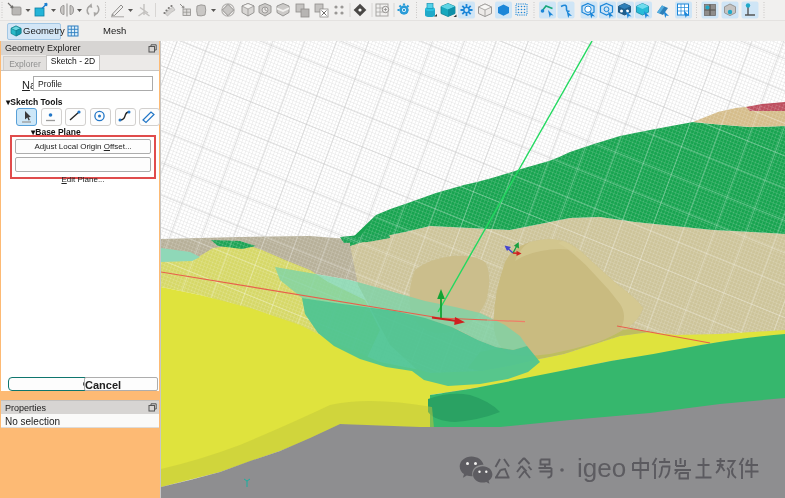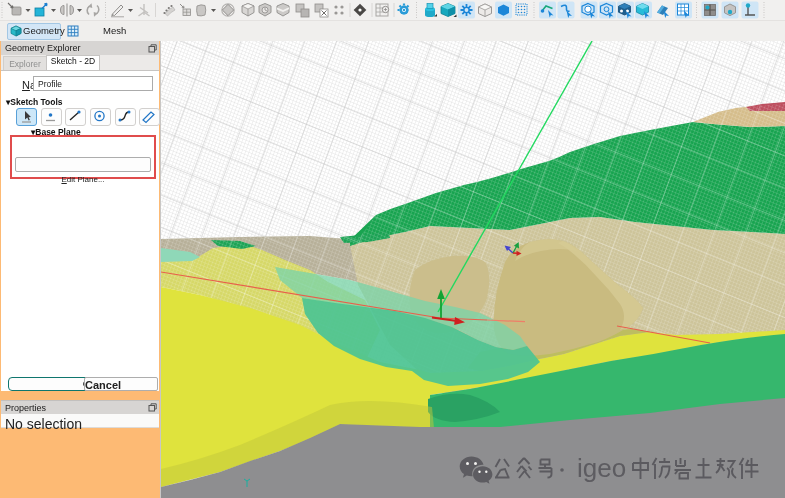--- a/index.html
+++ b/index.html
@@ -268,41 +268,44 @@
       <path d="M104 12 Q108 12 109 8 Q110 4 113 4" stroke="#222" stroke-width="1.3" fill="none"></path>
       <circle cx="104" cy="12" r="1.5" fill="#2176c7"></circle>
       <circle cx="113" cy="4" r="1.5" fill="#2176c7"></circle>
 
       <path d="M127 12 L135 4 L138 6.5 L130 14.5 Z" fill="none" stroke="#2176c7" stroke-width="1.2"></path>
     </svg>
 
     <div class="abs" style="left:5px;top:56px;font-size:8.5px;font-weight:bold;color:#111;margin-left:25px;">▾Base Plane</div>
 
     <div class="abs" style="left:9px;top:64px;width:142px;height:40px;border:2px solid #e04c4c;"></div>
+    <div class="abs" style="left:14px;top:68px;width:134px;height:13px;background:#fdfdfd;border:1px solid #adadad;border-radius:2px;">
+      <div style="margin-top:2px;text-align:center;font-size:8px;color:#222;">Adjust Local Origin <span style="text-decoration:underline">O</span>ffset...</div>
+    </div>
     <div class="abs" style="left:14px;top:86px;width:134px;height:13px;background:#fdfdfd;border:1px solid #adadad;border-radius:2px;">
       <div style="margin-top:17px;text-align:center;font-size:8px;color:#222;"><span style="text-decoration:underline">E</span>dit Plane...</div>
     </div>
 
     <div class="abs" style="left:7px;top:306px;width:72px;height:12px;background:#fdfdfd;border:1px solid #0f766e;border-radius:4px;padding-left:44px;">
       <div style="margin-top:1px;text-align:center;font-size:8.5px;color:#222;">OK</div>
     </div>
     <div class="abs" style="left:83px;top:306px;width:72px;height:12px;background:#fdfdfd;border:1px solid #adadad;border-radius:2px;">
       <div style="margin-top:1px;text-align:left;font-size:11px;color:#222;font-weight:bold;">Cancel</div>
     </div>
   </div>
 
   <div class="abs" style="left:1px;top:359px;width:158px;height:13px;background:#d7d5d3;border-top:1px solid #c2c0be;border-bottom:6px solid #0f766e;">
     <div class="abs" style="left:4px;top:2px;font-size:9px;color:#1a1a1a;">Properties</div>
     <svg class="abs" style="left:147px;top:2px" width="9" height="9" viewBox="0 0 9 9">
       <rect x="1" y="2.5" width="5.5" height="5.5" fill="none" stroke="#555" stroke-width="1"></rect>
       <path d="M3 2.5 V0.8 H8.2 V6 H6.5" fill="none" stroke="#555" stroke-width="1"></path>
     </svg>
   </div>
   <div class="abs" style="left:1px;top:373px;width:158px;height:13px;background:#fafaf9;border-bottom:1px solid #dddbd9;">
-    <div class="abs" style="left:4px;top:2px;font-size:14px;color:#222;">No selection</div>
+    <div class="abs" style="left:4px;top:2px;font-size:10px;color:#222;">No selection</div>
   </div>
 </div>
 
 <svg class="abs" style="left:161px;top:41px" width="624" height="457" viewBox="161 41 624 457">
   <defs>
     <pattern id="gA" width="3.4" height="10" patternUnits="userSpaceOnUse" patternTransform="rotate(20)">
       <path d="M0 0 V10" stroke="#d7d7d7" stroke-width="0.75"></path>
     </pattern>
     <pattern id="gB" width="3.4" height="10" patternUnits="userSpaceOnUse" patternTransform="rotate(112)">
       <path d="M0 0 V10" stroke="#d7d7d7" stroke-width="0.75"></path>

